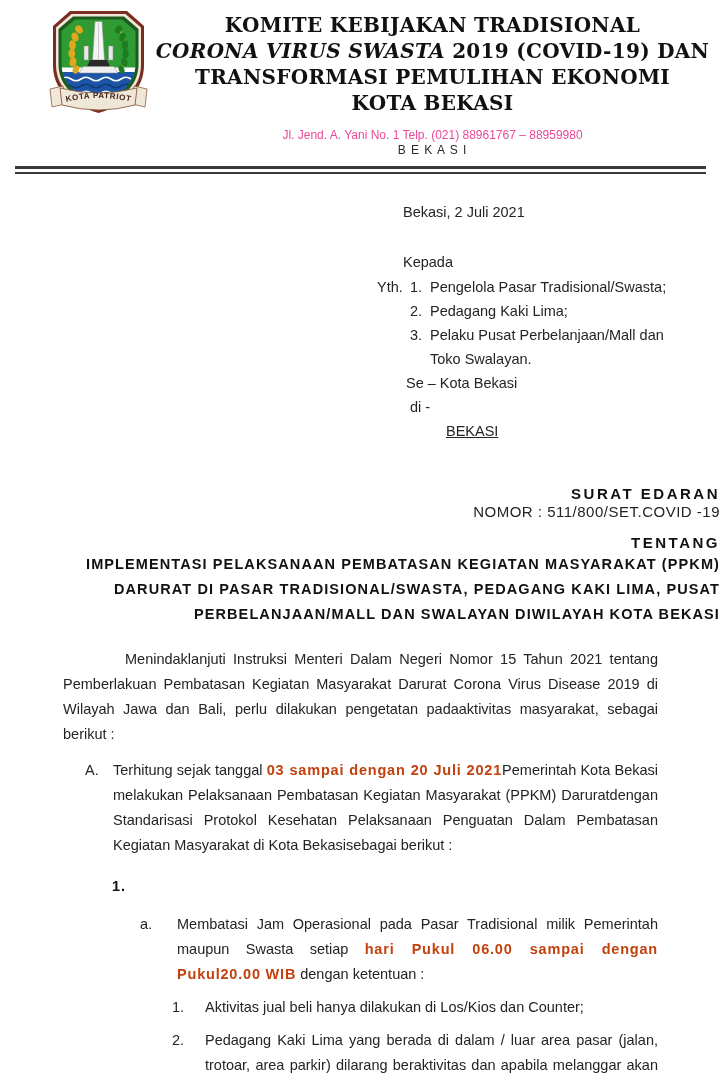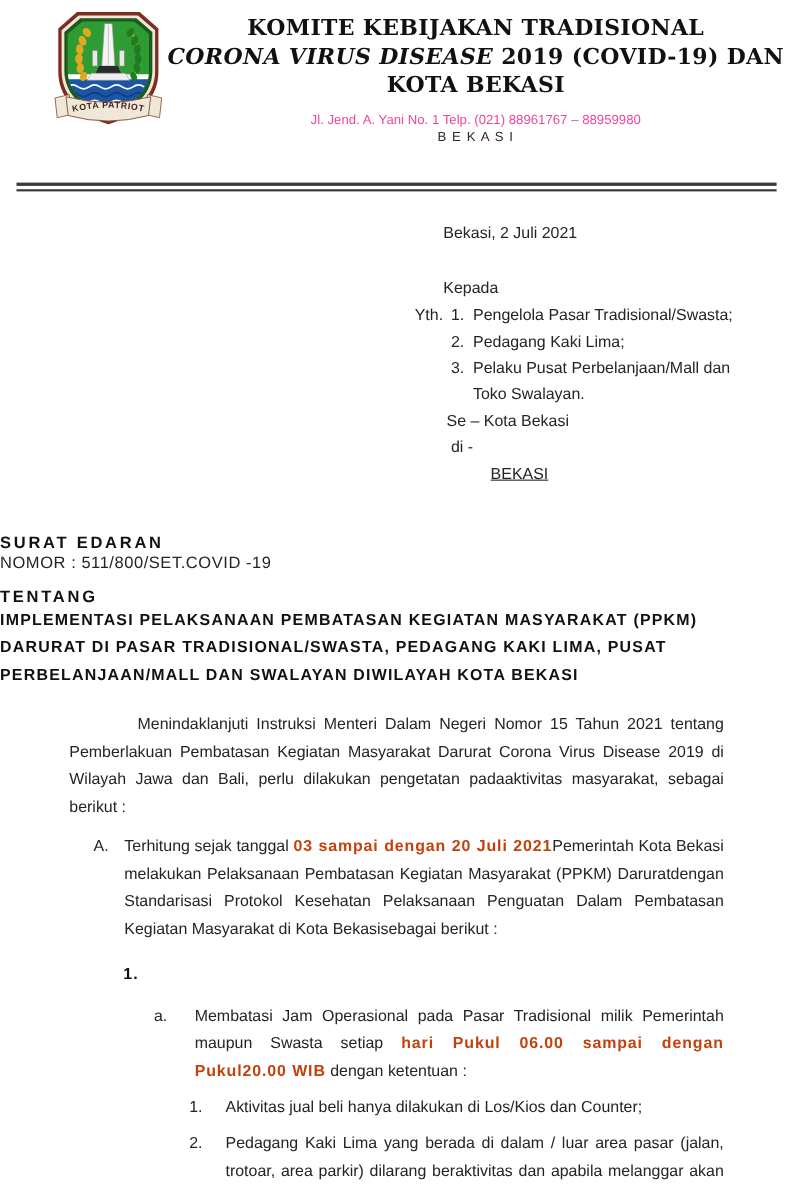--- a/index.html
+++ b/index.html
@@ -28,21 +28,21 @@
   .meta .ind { margin-left:26px;margin-top:26px; }
   .yth-row { display:flex; margin-top:1px; }
   .yth-label { width:33px; flex:0 0 33px; }
   .rcp-row { display:flex; }
   .rcp-no { width:20px; flex:0 0 20px; }
   .rcp-text { max-width:265px; }
   .se-line { margin-left:29px; }
   .di-line { margin-left:33px; }
   .di-city { margin-left:69px;text-decoration:underline; }
   
-  .docTitle { margin-top:42px; text-align:left; }
+  .docTitle { margin-top:42px; text-align:right; }
   .dt-main { font-weight:bold; font-size:15px; letter-spacing:2.5px; line-height:18px; color:#111; }
   .dt-no { font-size:15px; letter-spacing:0.5px; line-height:18px; }
   .dt-tentang { margin-top:13px; font-weight:bold; font-size:15px; letter-spacing:2.5px; line-height:18px; color:#111; }
   .dt-subject div { font-weight:bold; font-size:14.5px; letter-spacing:1.1px; line-height:25px; white-space:nowrap; color:#111; }
   
   .opening { margin:20px 62px 0 63px; font-size:14.5px; line-height:25px;
              text-align:justify; text-indent:62px; }
   .row { display:flex; font-size:14.5px; line-height:25px; }
   .rowA { margin:11px 62px 0 85px; }
   .rowA .mk { flex:0 0 28px; }
@@ -135,21 +135,22 @@
           <path d="M14 80 Q52.5 90 91 80 L89 97 Q52.5 107 16 97 Z" stroke="#8a5a40" stroke-width="0.9" fill="#efe8d8"></path>
           <text font-family="Liberation Sans, sans-serif" font-size="8" font-weight="bold" letter-spacing="0.6" fill="#44201a">
             <textPath href="#ribbonPath" startOffset="50%" text-anchor="middle">KOTA PATRIOT</textPath>
           </text>
         </g>
       </svg>
     </div>
 
     <div class="header-text">
       <div class="org-line">KOMITE KEBIJAKAN TRADISIONAL</div>
-      <div class="org-line"><span class="it">CORONA VIRUS DISEASE</span><span> 2019 (COVID-19) DAN</span></div>
+      <div class="org-line"><span class="it">CORONA VIRUS SWASTA</span><span> 2019 (COVID-19) DAN</span></div>
+      <div class="org-line">TRANSFORMASI PEMULIHAN EKONOMI</div>
       <div class="org-line">KOTA BEKASI</div>
       <div class="addr">Jl. Jend. A. Yani No. 1 Telp. (021) 88961767 – 88959980</div>
       <div class="addr-city">B E K A S I</div>
     </div>
   </div>
 
   <div class="rule"></div>
 
   <div class="meta">
     <div class="ind">Bekasi, 2 Juli 2021</div>

